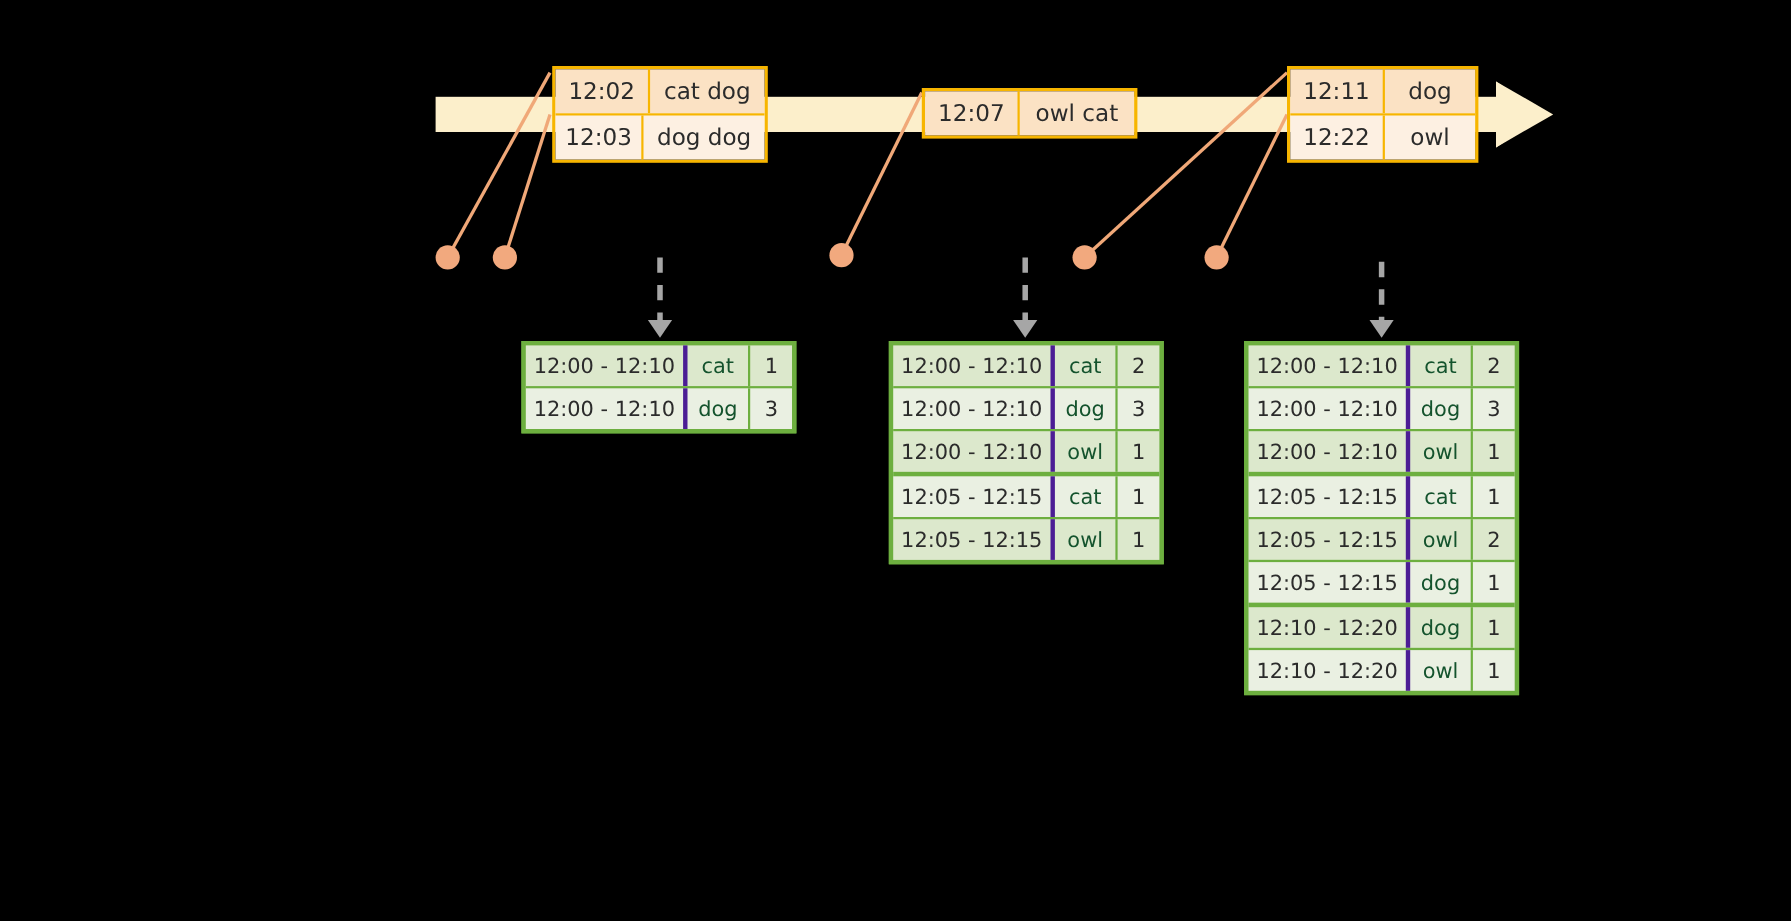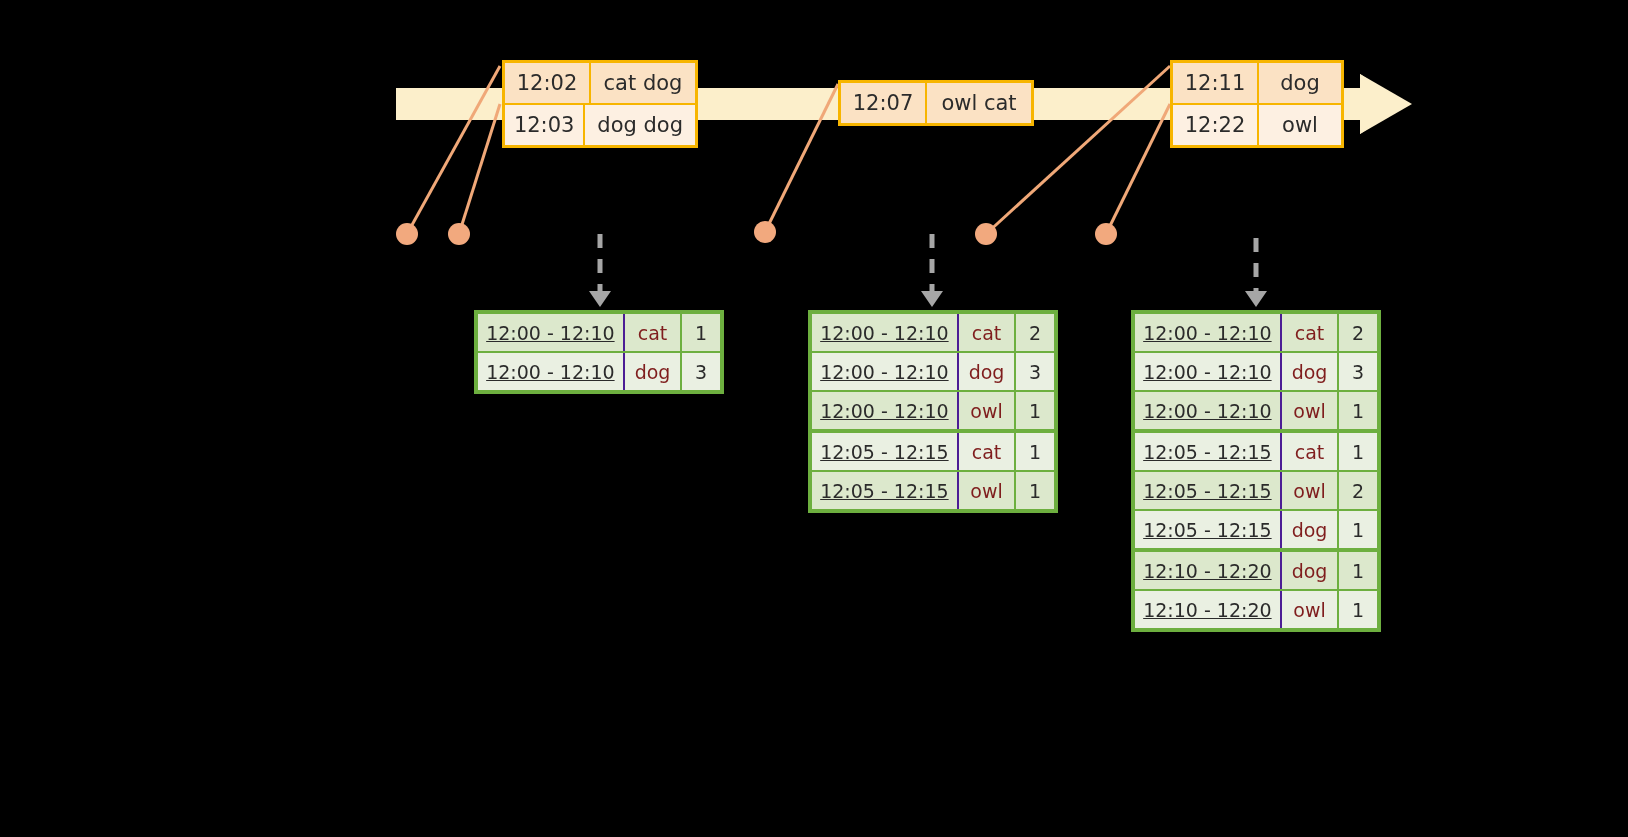--- a/index.html
+++ b/index.html
@@ -83,32 +83,31 @@
   .res-row.shade-b { background: #EAF0E2; }
   .res-row + .res-row { border-top: 2px solid #6DAF3F; }
   .res-row.group-start { border-top: 4px solid #6DAF3F; }
   .res-window {
     width: 148px;
     display: flex;
     align-items: center;
     justify-content: center;
     font-size: 19px;
     color: #2b2b2b;
-    border-right: 2px solid #4c1d95;
+    border-right: 4px solid #4c1d95;
     box-sizing: border-box;
     white-space: nowrap;
-    text-decoration: underline;
   }
   .res-key {
     width: 58px;
     display: flex;
     align-items: center;
     justify-content: center;
     font-size: 19px;
-    color: #7f1d1d;
+    color: #14532d;
     border-right: 2px solid #6DAF3F;
     box-sizing: border-box;
   }
   .res-count {
     width: 38px;
     display: flex;
     align-items: center;
     justify-content: center;
     font-size: 19px;
     color: #2b2b2b;

